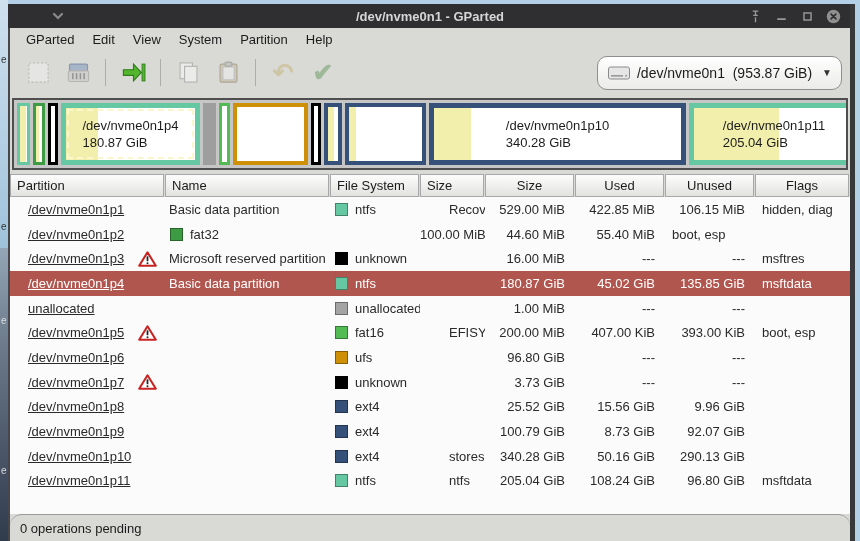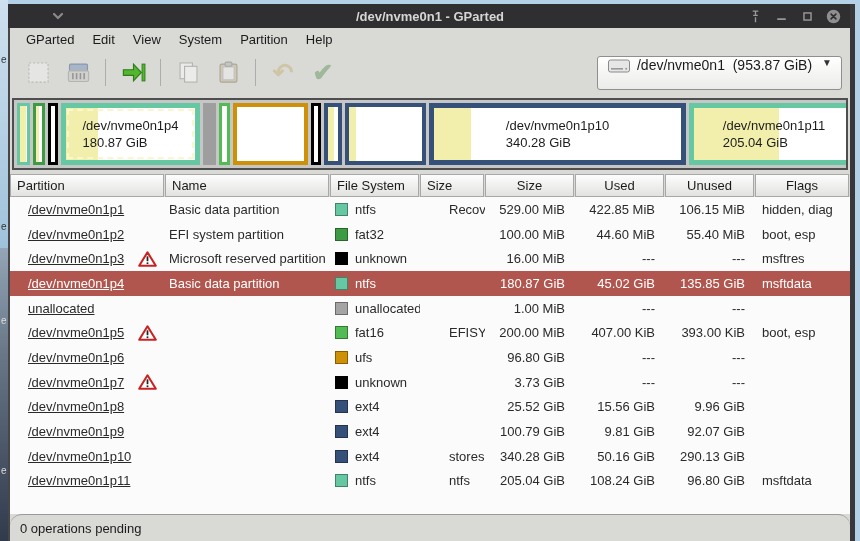--- a/index.html
+++ b/index.html
@@ -35,22 +35,22 @@
   .menubar{height:23px;flex:none;display:flex;align-items:center;padding-left:7px;}
   .menu-item{padding:3px 9px;font-size:13px;color:#1b1b1b;}
   
   .toolbar{height:43px;flex:none;display:flex;align-items:center;padding:0 8px;}
   .tb-btn{width:40px;height:36px;background:transparent;border:none;display:flex;align-items:center;justify-content:center;padding:0;}
   .tb-btn.disabled{opacity:.5;filter:saturate(.7);}
   .tb-svg{width:27px;height:27px;}
   .tb-glyph{font-size:25px;line-height:27px;font-weight:bold;}
   .tb-sep{width:1px;height:27px;background:#adadab;margin:0 7px;flex:none;}
   .device-select{
-    margin-left:auto;height:32px;display:flex;gap:6px;padding:0 9px;
-    background:linear-gradient(#ffffff,#ebebe9);border:1px solid #8f8f8f;border-radius:3px;
+    margin-left:auto;height:32px;display:flex;align-items:center;gap:6px;padding:0 9px;
+    background:linear-gradient(#ffffff,#ebebe9);border:1px solid #8f8f8f;border-radius:10px;
     font-size:14px;color:#1b1b1b;
   }
   .device-select .drive-svg{width:24px;height:18px;}
   .device-select .caret{font-size:10px;color:#333;margin-left:4px;}
   .device-value{white-space:pre;}
   
   .bar-wrap{height:80px;flex:none;padding:4px 2px 4px 2px;box-sizing:border-box;}
   .bar-frame{
     height:72px;box-sizing:border-box;border:2px solid #4e4e4e;background:var(--bar-bg,#c6c6c6);
     display:flex;align-items:stretch;gap:3px;padding:3px;overflow:hidden;
@@ -348,21 +348,20 @@
         <div class="cell c-label">Recovery</div>
         <div class="cell c-num">529.00 MiB</div>
         <div class="cell c-num">422.85 MiB</div>
         <div class="cell c-num">106.15 MiB</div>
         <div class="cell c-flags">hidden, diag</div>
       </div>
       <div class="row">
         <div class="cell c-part">
           <span>/dev/nvme0n1p2</span>
         </div>
-        <div class="cell c-name">EFI system partition</div>
         <div class="cell c-fs">
           <span class="swatch" style="background: rgb(61, 155, 67);"></span>
           <span>fat32</span>
         </div>
         <div class="cell c-label"></div>
         <div class="cell c-num">100.00 MiB</div>
         <div class="cell c-num">44.60 MiB</div>
         <div class="cell c-num">55.40 MiB</div>
         <div class="cell c-flags">boot, esp</div>
       </div>
@@ -484,21 +483,21 @@
         <div class="cell c-part">
           <span>/dev/nvme0n1p9</span>
         </div>
         <div class="cell c-name"></div>
         <div class="cell c-fs">
           <span class="swatch" style="background: rgb(53, 81, 122);"></span>
           <span>ext4</span>
         </div>
         <div class="cell c-label"></div>
         <div class="cell c-num">100.79 GiB</div>
-        <div class="cell c-num">9.81 GiB</div>
+        <div class="cell c-num">8.73 GiB</div>
         <div class="cell c-num">92.07 GiB</div>
         <div class="cell c-flags"></div>
       </div>
       <div class="row">
         <div class="cell c-part">
           <span>/dev/nvme0n1p10</span>
         </div>
         <div class="cell c-name"></div>
         <div class="cell c-fs">
           <span class="swatch" style="background: rgb(53, 81, 122);"></span>

